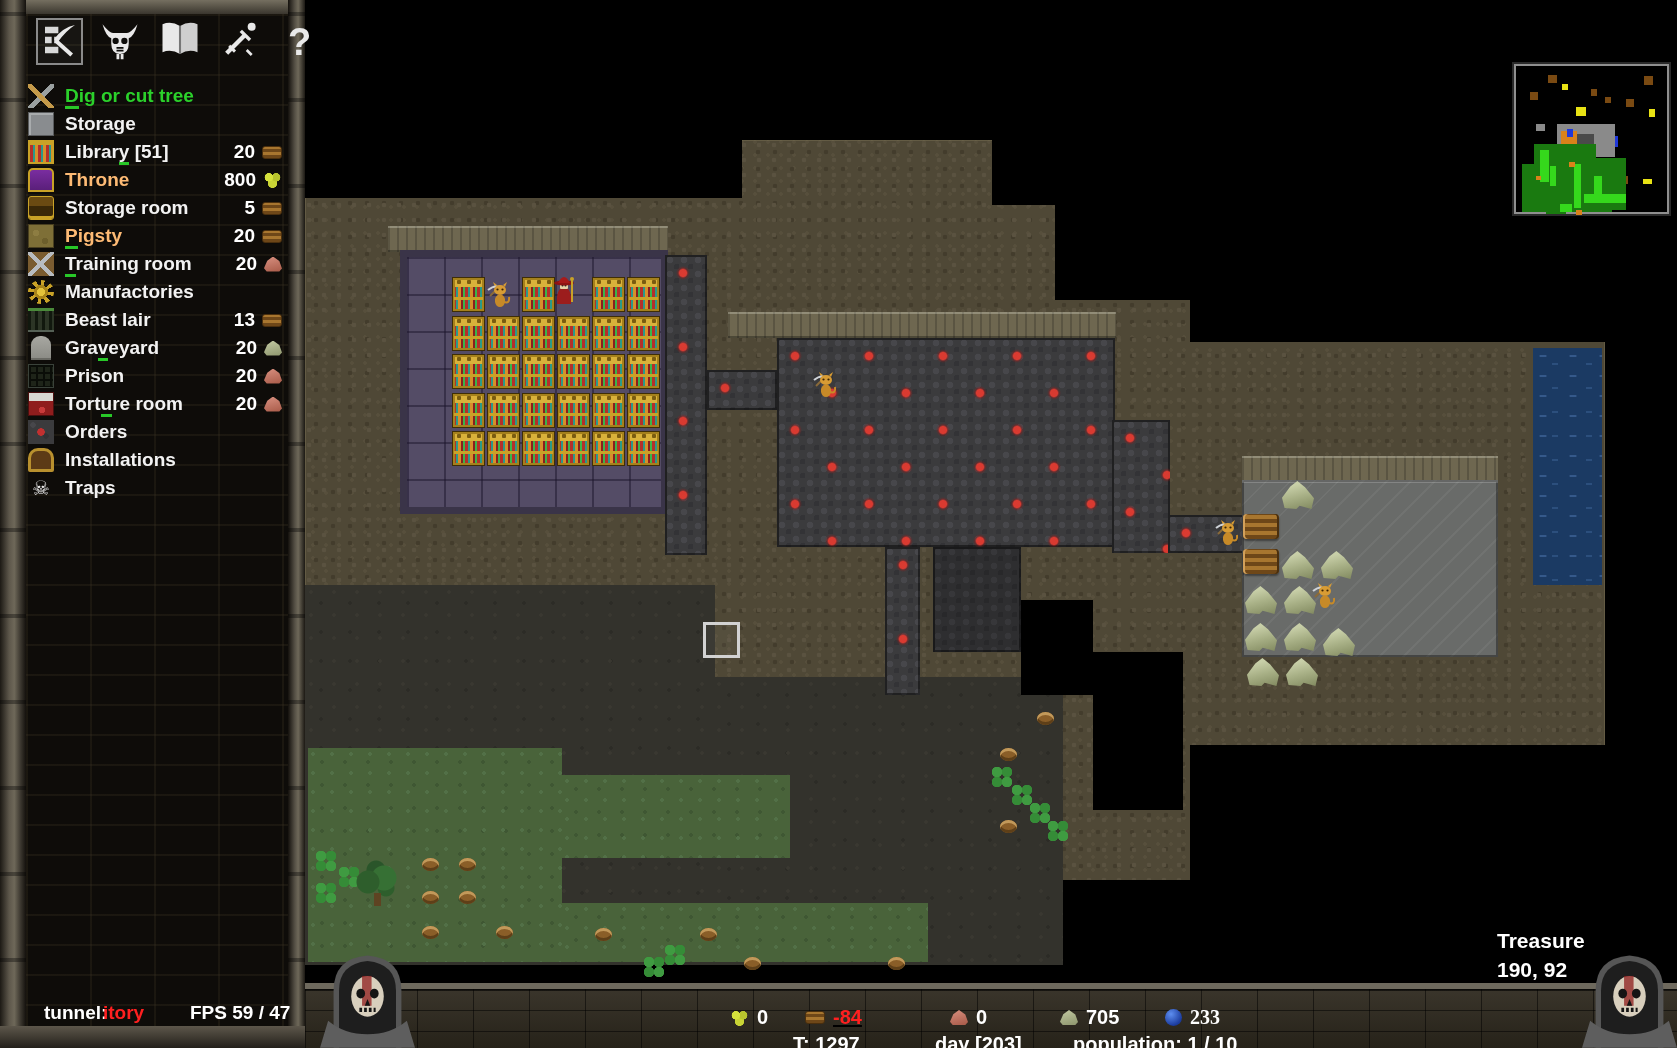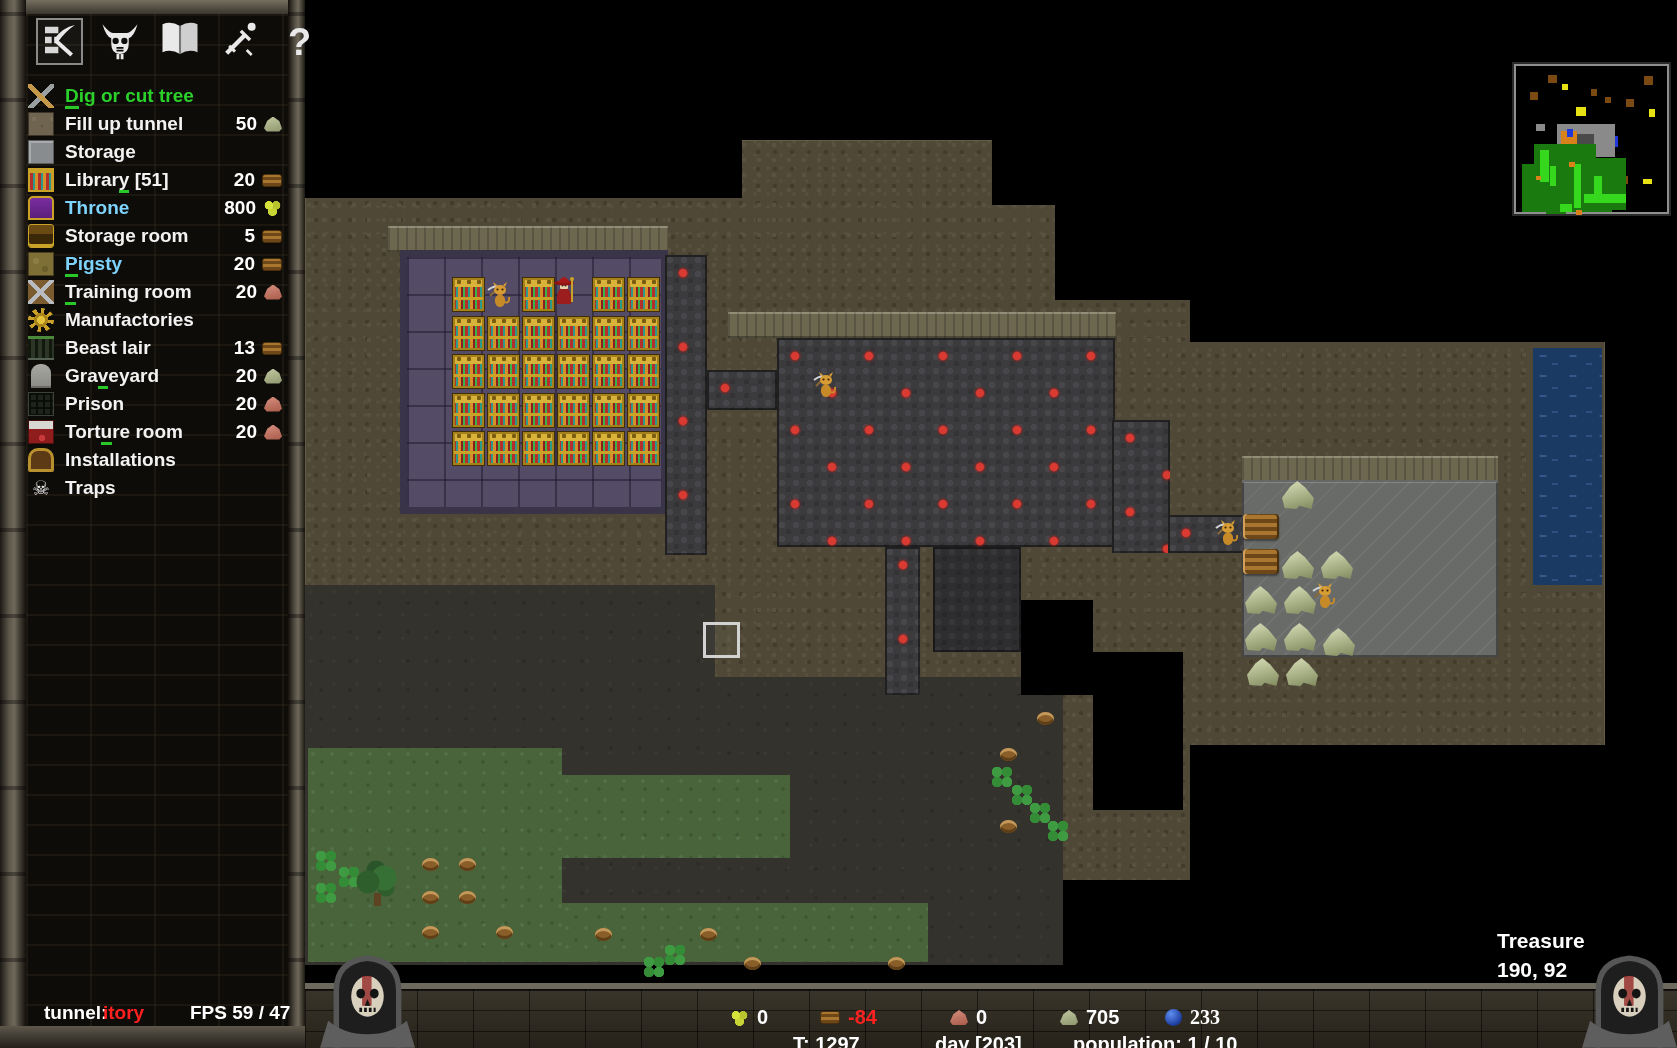--- a/index.html
+++ b/index.html
@@ -141,21 +141,21 @@
   .tb{width:47px;height:47px;display:flex;align-items:center;justify-content:center;
     background:transparent;border:2px solid transparent}
   .tb.selected{border-color:#8a8a8a;background:rgba(255,255,255,.04)}
   .tb .q{color:#e9e9e9;font-size:38px;font-weight:bold;line-height:40px}
 
   #menu{position:absolute;left:28px;top:82px;width:256px;z-index:6}
   .mrow{display:flex;align-items:center;height:28px;cursor:default}
   .mi{width:26px;height:24px;flex:0 0 26px;position:relative}
   .mlabel{margin-left:11px;font-size:19px;font-weight:bold;color:#f2f2f2;white-space:nowrap}
   .mrow.selected .mlabel{color:#2bd12b}
-  .mrow.disabled .mlabel{color:#7dd3fc}
+  .mrow.disabled .mlabel{color:#fdba74}
   .uline{box-shadow:0 3px 0 #28c828}
   .mspace{flex:1}
   .mcost{font-size:19px;font-weight:bold;color:#fff}
   .mrow .ci{margin-left:7px;margin-right:2px}
 
   
   .ic-dig{background-image:linear-gradient(45deg,transparent 42%,#c49a4a 42% 56%,transparent 56%),
                            linear-gradient(-45deg,transparent 42%,#9aa0a0 42% 56%,transparent 56%)}
   .ic-fill{background-color:#6e6450;border:1px solid #3a342a;
     background-image:radial-gradient(circle at 5px 6px,#7a7058 2px,transparent 2.5px),
@@ -396,21 +396,21 @@
       <div class="blob" style="left: 53px; top: 96px; width: 6px; height: 5px; background: rgb(217, 130, 26);"></div>
       <div class="blob" style="left: 60px; top: 144px; width: 6px; height: 5px; background: rgb(217, 130, 26);"></div>
       <div class="blob" style="left: 20px; top: 110px; width: 5px; height: 4px; background: rgb(217, 130, 26);"></div>
     </div>
 
   <div id="bbar">
       <div class="res" style="left: 425px;">
         <div class="ci ci-gold"></div>
         <span class="res-val" style="color: rgb(255, 255, 255);">0</span>
       </div>
-      <div class="res" style="left: 515px;">
+      <div class="res" style="left: 500px; text-decoration: underline;">
         <div class="ci ci-wood"></div>
         <span class="res-val" style="color: rgb(255, 32, 32);">-84</span>
       </div>
       <div class="res" style="left: 645px;">
         <div class="ci ci-iron"></div>
         <span class="res-val" style="color: rgb(255, 255, 255);">0</span>
       </div>
       <div class="res" style="left: 755px;">
         <div class="ci ci-stone"></div>
         <span class="res-val" style="color: rgb(255, 255, 255);">705</span>
@@ -490,27 +490,20 @@
           <span class="q">?</span>
         </div>
       </div>
     <nav id="menu">
         <div class="mrow selected">
           <div class="mi ic-dig"></div>
           <span class="mlabel"><span class="uline">D</span>ig or cut tree</span>
           <div class="mspace"></div>
         </div>
         <div class="mrow normal">
-          <div class="mi ic-fill"></div>
-          <span class="mlabel">Fill up tunnel</span>
-          <div class="mspace"></div>
-          <span class="mcost">50</span>
-          <div class="ci ci-stone"></div>
-        </div>
-        <div class="mrow normal">
           <div class="mi ic-storage"></div>
           <span class="mlabel">Storage</span>
           <div class="mspace"></div>
         </div>
         <div class="mrow normal">
           <div class="mi ic-library"></div>
           <span class="mlabel">Librar<span class="uline">y</span> [51]</span>
           <div class="mspace"></div>
           <span class="mcost">20</span>
           <div class="ci ci-wood"></div>
@@ -568,20 +561,25 @@
           <div class="mspace"></div>
           <span class="mcost">20</span>
           <div class="ci ci-iron"></div>
         </div>
         <div class="mrow normal">
           <div class="mi ic-torture"></div>
           <span class="mlabel">Tort<span class="uline">u</span>re room</span>
           <div class="mspace"></div>
           <span class="mcost">20</span>
           <div class="ci ci-iron"></div>
+        </div>
+        <div class="mrow normal">
+          <div class="mi ic-orders"></div>
+          <span class="mlabel">Orders</span>
+          <div class="mspace"></div>
         </div>
         <div class="mrow normal">
           <div class="mi ic-installations"></div>
           <span class="mlabel">Installations</span>
           <div class="mspace"></div>
         </div>
         <div class="mrow normal">
           <div class="mi ic-traps">☠</div>
           <span class="mlabel">Traps</span>
           <div class="mspace"></div>

